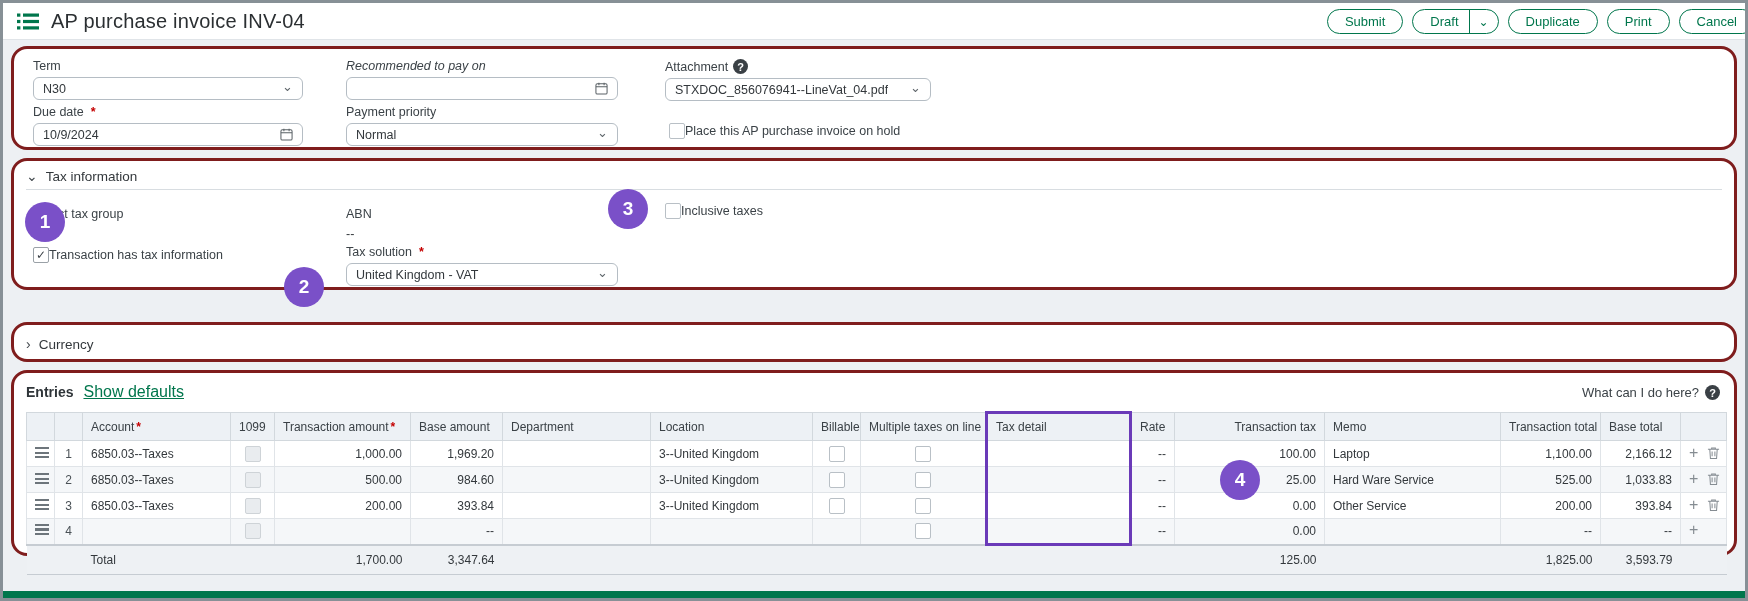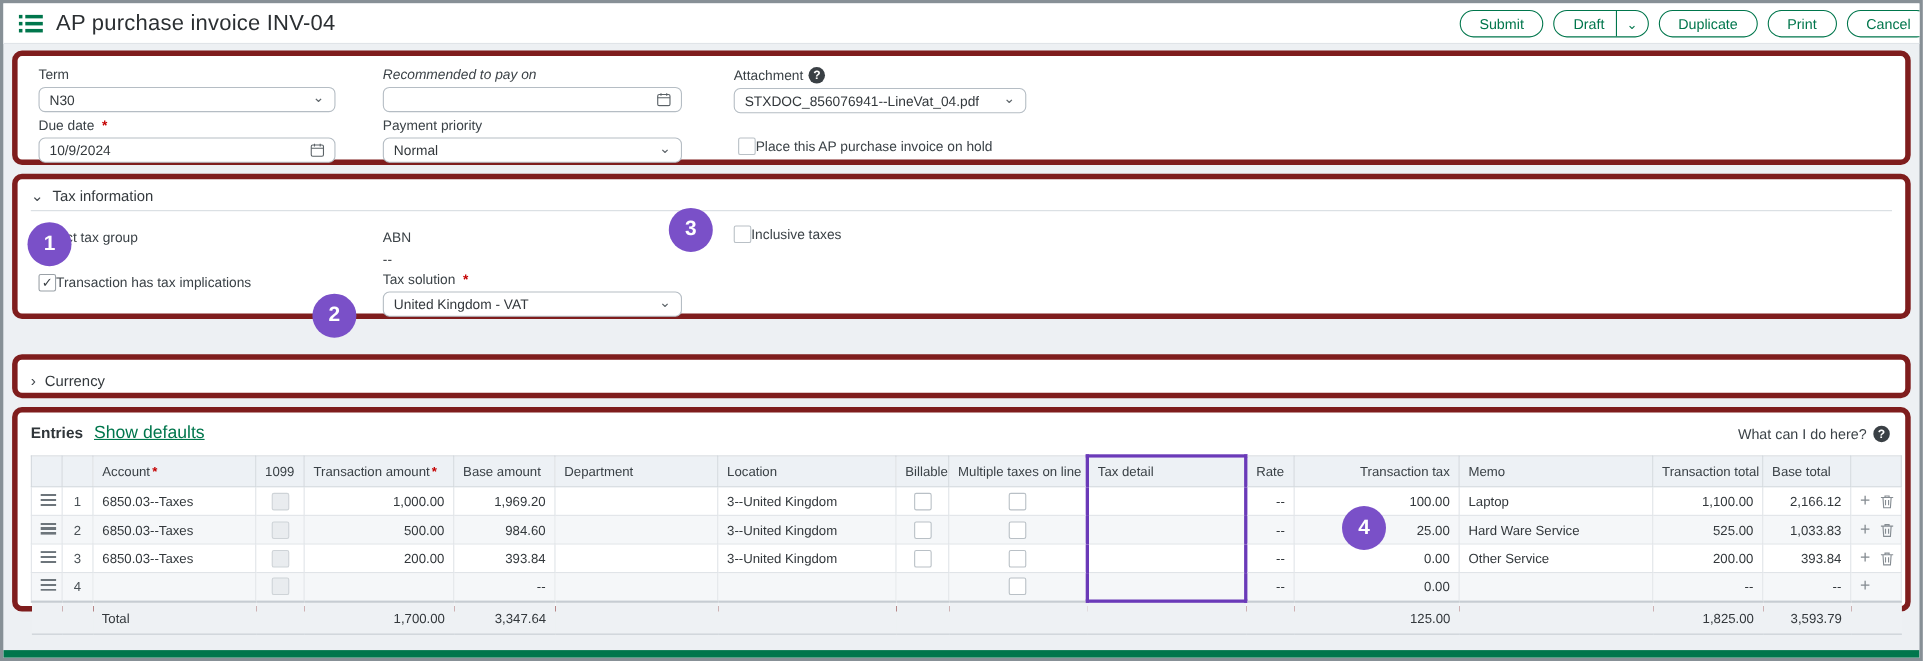--- a/index.html
+++ b/index.html
@@ -15,21 +15,21 @@
   .tb-buttons { position:absolute; right:-10px; top:6px; display:flex; gap:9px; align-items:center; }
   .btn { height:25px; border:1.5px solid #00764c; border-radius:14px; background:#fff;
          color:#00764c; font-size:13px; padding:0 17px; display:inline-flex; align-items:center;
          cursor:pointer; white-space:nowrap; }
   .btn-split { padding-right:0; }
   .btn-split .split-chev { border-left:1px solid #00764c; margin-left:10px; padding:0 9px;
          font-size:12px; height:100%; display:inline-flex; align-items:center; }
 
   
   .card { position:absolute; left:8px; right:8px; background:#fff;
-          border:5px solid #7f1d1d; border-radius:9px; }
+          border:3px solid #7f1d1d; border-radius:16px; }
   #card-details  { top:43px;  height:104px; }
   #card-tax      { top:155px; height:132px; }
   #card-currency { top:319px; height:40px;  }
   #card-entries  { top:367px; height:186px; }
 
   .fld { position:absolute; }
   .lbl { font-size:12.5px; color:#3b4247; display:flex; align-items:center; gap:5px; }
   .req { color:#c40000; font-weight:bold; margin-left:2px; }
   .box { margin-top:4px; height:23px; border:1px solid #b5bdc4; border-radius:6px; background:#fff;
          display:flex; align-items:center; justify-content:space-between; padding:0 9px;
@@ -189,21 +189,21 @@
     <div class="fld lbl" style="left:332px; top:46px;">ABN</div>
     <div class="fld" style="left:332px; top:66px; font-size:12.5px; color:#33383c;">--</div>
 
     <div class="fld cb-row" style="left:651px; top:42px;">
       <span class="cb"></span>
       <span>Inclusive taxes</span>
     </div>
 
     <div class="fld cb-row" style="left:19px; top:86px;">
       <span class="cb checked"><span>✓</span></span>
-      <span>Transaction has tax implications</span>
+      <span>Transaction has tax information</span>
     </div>
 
     <div class="fld" style="left:332px; top:84px; width:272px;">
       <div class="lbl">
           <span>Tax solution</span>
           <span class="req">*</span>
         </div>
       <div class="box">
         <span>United Kingdom - VAT</span>
         <span class="chev">⌄</span>

